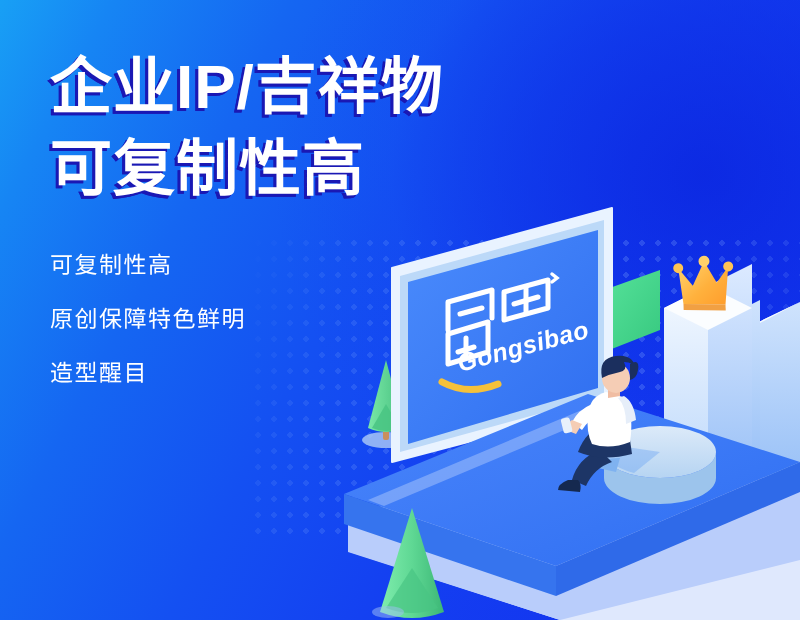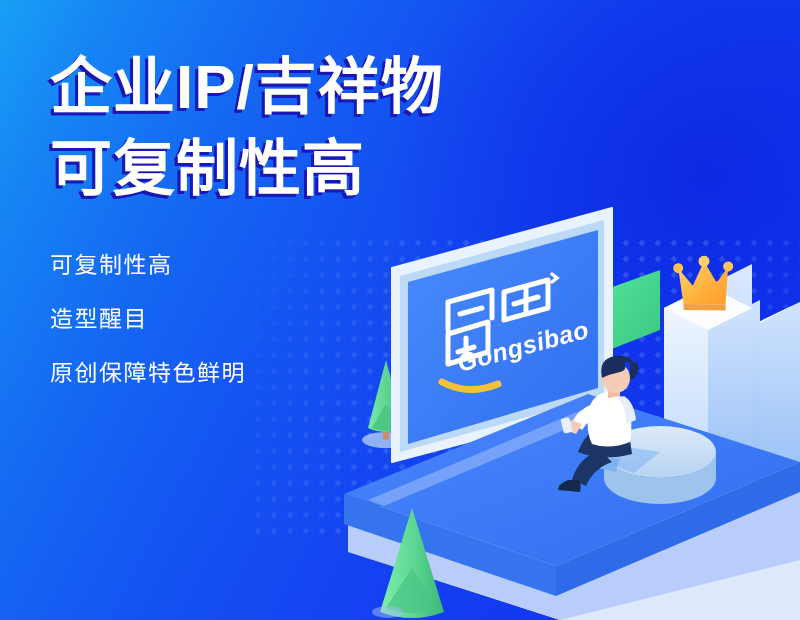--- a/index.html
+++ b/index.html
@@ -314,18 +314,18 @@
   </div>
 
   <div class="copy">
     <div class="headline">
       <span class="headline-line">企业IP/吉祥物</span>
       <span class="headline-line">可复制性高</span>
     </div>
 
     <div class="sublist">
       <span class="subline">可复制性高</span>
+      <span class="subline">原创保障特色鲜明</span>
       <span class="subline">造型醒目</span>
-      <span class="subline">原创保障特色鲜明</span>
     </div>
   </div>
 
 </div>
 
 </body></html>

